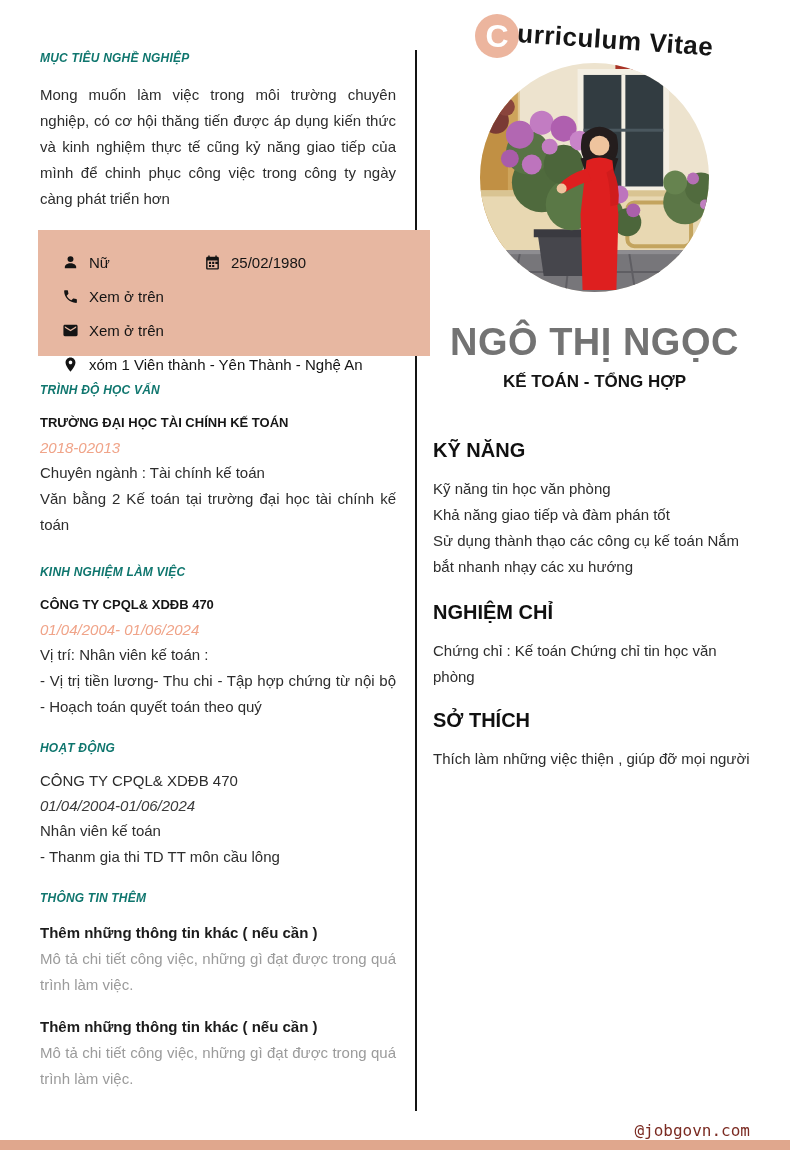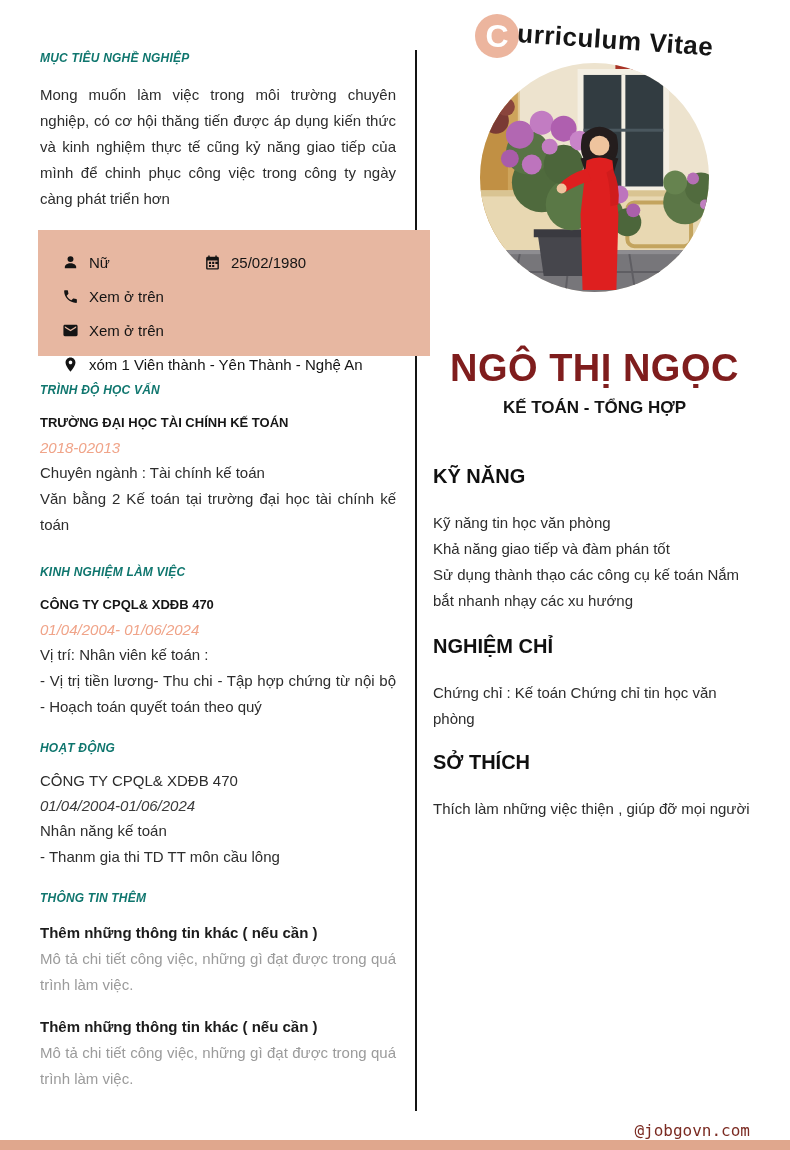--- a/index.html
+++ b/index.html
@@ -37,25 +37,25 @@
 
   
   .right-col { position:absolute; left:433px; top:0; width:323px; z-index:2; }
   .logo { display:flex; align-items:flex-start; margin-top:14px; margin-left:42px; height:46px; }
   .logo-c { width:44px; height:44px; border-radius:50%; background:#ECB59E; color:#ffffff;
             font-size:32px; font-weight:700; display:flex; align-items:center; justify-content:center; }
   .logo-text { font-size:26px; font-weight:700; color:#151515; letter-spacing:.5px;
                transform:rotate(4deg); transform-origin:0 70%; margin:4px 0 0 -2px; white-space:nowrap; }
   .photo { width:229px; height:229px; border-radius:50%; overflow:hidden; margin:3px auto 0; }
   .photo svg { display:block; width:229px; height:229px; }
-  .name { margin-top:54px; text-align:center; font-size:38px; font-weight:700; color:#7f1d1d; line-height:44px; letter-spacing:.5px; white-space:nowrap; }
+  .name { margin-top:28px; text-align:center; font-size:38px; font-weight:700; color:#737373; line-height:44px; letter-spacing:.5px; white-space:nowrap; }
   .title { margin-top:6px; text-align:center; font-size:17px; font-weight:700; color:#141414; line-height:24px; }
   .h-right { font-size:20px; font-weight:700; color:#101010; line-height:24px; }
   .r-skills { margin-top:44px; }
-  .r-sec-body { margin-top:22px; }
+  .r-sec-body { margin-top:14px; }
   .r-line { font-size:15px; line-height:26px; color:#2d2d2d; }
   .r-cert { margin-top:20px; }
   .r-hobby { margin-top:18px; }
 </style>
 </head>
 <body>
 
 <div class="divider"></div>
 
 <div class="left-col">
@@ -130,21 +130,21 @@
     <div class="sub-bold">CÔNG TY CPQL&amp; XDĐB 470</div>
     <div class="period">01/04/2004- 01/06/2024</div>
     <div class="line">Vị trí: Nhân viên kế toán :</div>
     <div class="line">- Vị trị tiền lương-  Thu   chi  - Tập hợp chứng từ nội bộ - Hoạch toán quyết toán theo quý</div>
   </div>
 
   <div class="sec" style="margin-top:16px;">
     <div class="h-left">HOẠT ĐỘNG</div>
     <div class="sub-reg">CÔNG TY CPQL&amp; XDĐB 470</div>
     <div class="period dark">01/04/2004-01/06/2024</div>
-    <div class="line">Nhân năng kế toán</div>
+    <div class="line">Nhân viên kế toán</div>
     <div class="line">- Thanm gia  thi  TD TT môn cầu lông</div>
   </div>
 
   <div class="sec" style="margin-top:16px;">
     <div class="h-left">THÔNG TIN THÊM</div>
     <div class="add-item">
       <div class="add-label">Thêm những thông tin khác ( nếu cần )</div>
       <div class="add-desc"> Mô tả chi tiết công việc, những gì đạt được trong quá trình làm việc.</div>
     </div>
     <div class="add-item">

